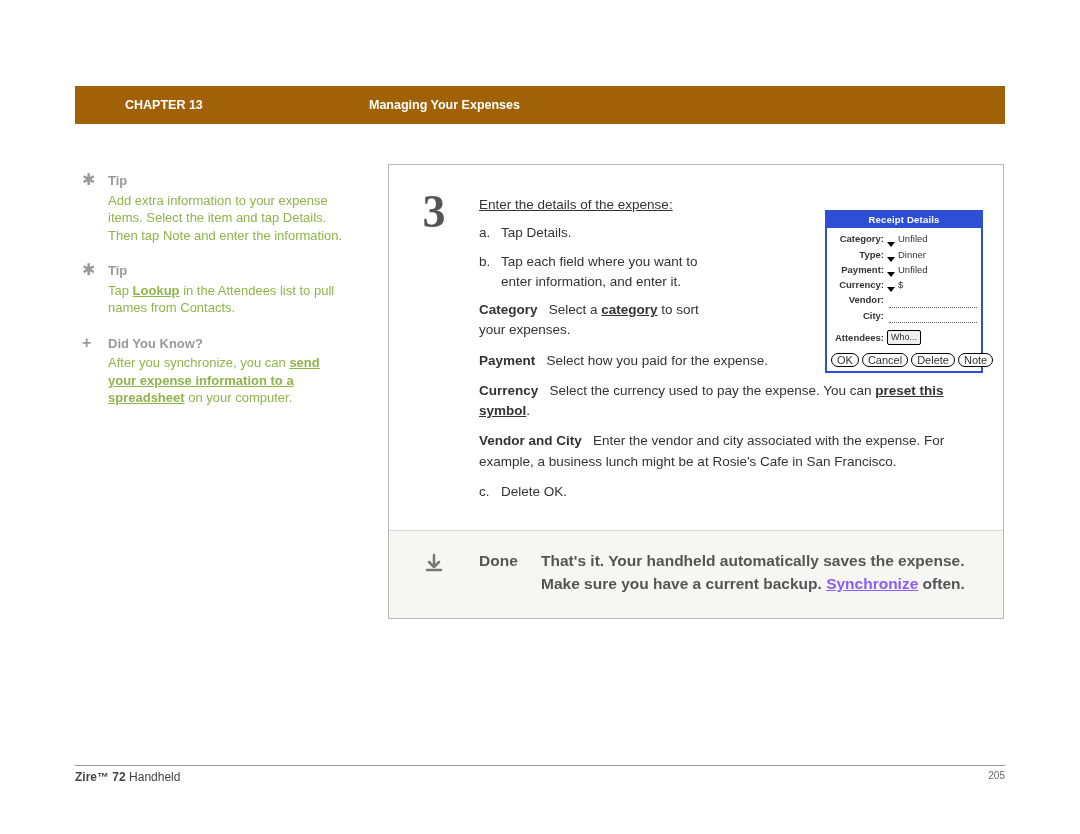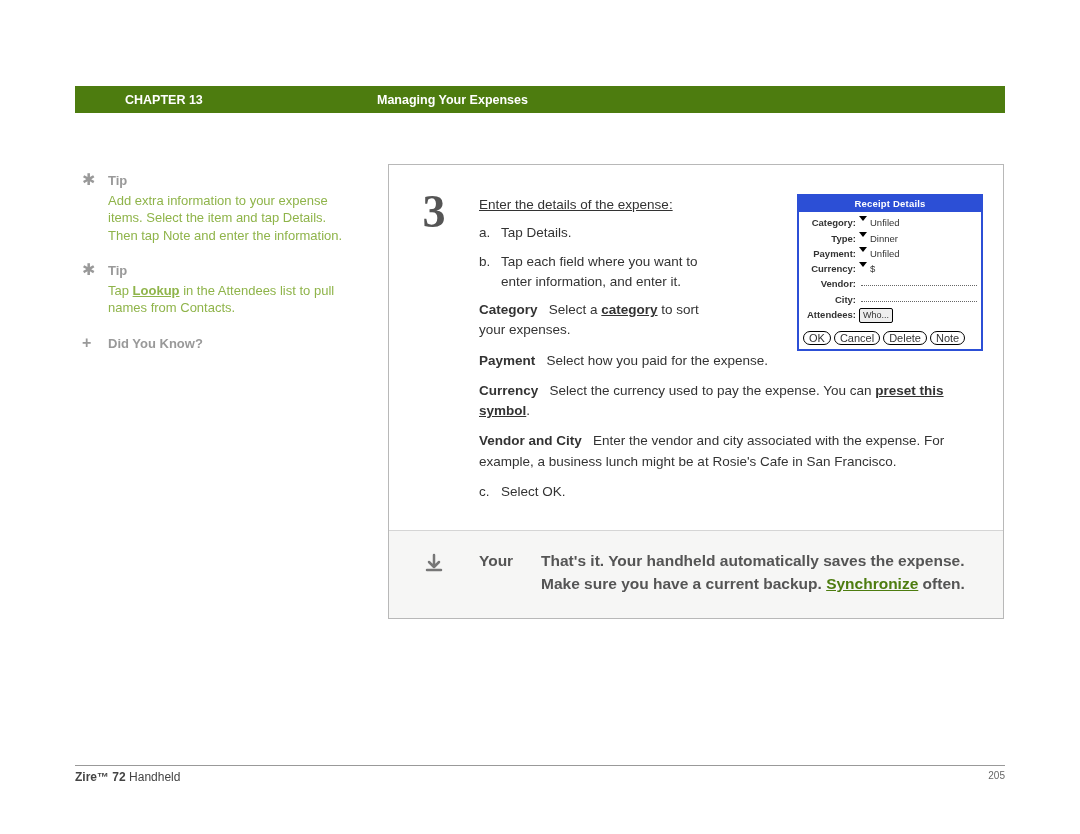--- a/index.html
+++ b/index.html
@@ -1,19 +1,19 @@
 <!DOCTYPE html>
 <html><head>
 <meta charset="utf-8">
 <style>
   * { box-sizing: border-box; margin: 0; padding: 0; }
   body { font-family: Arial, Helvetica, sans-serif; background: #fff; width: 1080px; height: 834px; position: relative; color: #333; }
-  .header-bar { position: absolute; top: 86px; left: 75px; right: 75px; height: 27px; background: #4d7c0f; color: #fff; font-size: 12.5px; font-weight: bold; display: flex; align-items: center; }
+  .header-bar { position: absolute; top: 86px; left: 75px; right: 75px; height: 38px; background: #a16207; color: #fff; font-size: 12.5px; font-weight: bold; display: flex; align-items: center; }
   .header-chapter { position: absolute; left: 50px; }
-  .header-title { position: absolute; left: 302px; }
+  .header-title { position: absolute; left: 294px; }
   .sidebar { position: absolute; top: 172px; left: 108px; width: 240px; font-size: 13px; line-height: 1.35; }
   .sidebar .item { margin-bottom: 18px; }
   .sidebar .icon { position: absolute; left: -26px; font-size: 16px; color: #999; line-height: 1; }
   .sidebar .label { color: #999; font-weight: bold; margin-bottom: 2px; font-size: 13px; }
   .sidebar .body { color: #8fb44a; }
   .sidebar .body a { color: #8fb44a; font-weight: bold; text-decoration: underline; }
   .main-box { position: absolute; top: 164px; left: 388px; width: 616px; border: 1px solid #b8b8b8; }
   .step-row { display: flex; }
   .step-num-col { width: 90px; text-align: center; padding-top: 20px; }
   .step-num { font-family: Georgia, 'Times New Roman', serif; font-size: 46px; font-weight: bold; color: #555; }
@@ -22,34 +22,34 @@
   .ol-item { display: flex; margin-bottom: 8px; }
   .ol-item .marker { width: 22px; flex-shrink: 0; }
   .ol-item .txt { flex: 1; }
   .field-row { margin-bottom: 10px; }
   .field-row .fname { font-weight: bold; }
   .field-row a, .step-body a { font-weight: bold; text-decoration: underline; color: #333; }
   .done-row { display: flex; padding: 18px 20px 22px 0; font-size: 15.5px; font-weight: bold; color: #555; line-height: 1.5; border-top: 1px solid #d5d5d5; background: #f6f6f5; }
   .done-icon-col { width: 90px; text-align: center; font-size: 20px; padding-top: 2px; }
   .done-label { width: 62px; flex-shrink: 0; }
   .done-text { flex: 1; }
-  .done-text a { text-decoration: underline; color: #4d7c0f; }
+  .done-text a { text-decoration: underline; color: #8b5cf6; }
   .footer { position: absolute; left: 75px; right: 75px; bottom: 50px; border-top: 1px solid #999; padding-top: 4px; display: flex; justify-content: space-between; font-size: 12px; color: #444; }
   .footer .pn { font-size: 10px; color: #666; }
   .left-text { width: 242px; }
   
-  .inset { position: absolute; top: 29px; right: 20px; width: 186px; border: 2px solid #2c4fd6; background: #fff; font-family: Tahoma, Arial, sans-serif; font-size: 10px; }
+  .inset { position: absolute; top: 45px; right: 20px; width: 158px; border: 2px solid #2c4fd6; background: #fff; font-family: Tahoma, Arial, sans-serif; font-size: 10px; }
   .inset .titlebar { background: #2c4fd6; color: #fff; text-align: center; font-weight: bold; padding: 1px 0; font-size: 9.5px; letter-spacing: 0.2px; }
   .inset .rows { padding: 4px 4px 4px 4px; }
-  .inset .r { display: flex; align-items: flex-start; margin-bottom: 1px; }
+  .inset .r { display: flex; align-items: flex-end; margin-bottom: 1px; }
   .inset .rlabel { width: 56px; text-align: right; font-weight: bold; padding-right: 3px; font-size: 9.5px; }
   .inset .arrow { width: 0; height: 0; border-left: 4px solid transparent; border-right: 4px solid transparent; border-top: 5px solid #000; margin-right: 3px; display: inline-block; }
   .inset .rval { font-size: 9.5px; }
   .inset .line { flex: 1; border-bottom: 1px dotted #666; height: 9px; margin-left: 2px; }
-  .inset .who { border: 1px solid #000; border-radius: 2px; padding: 0 3px; font-size: 9px; background: #eee; }
+  .inset .who { border: 1px solid #000; border-radius: 2px; padding: 0 3px; font-size: 9px; background: #eee; margin-top: 6px; }
   .inset .btns { display: flex; gap: 3px; padding: 3px 4px 4px 4px; }
   .inset .btn { border: 1px solid #000; border-radius: 7px; padding: 0 5px; font-size: 11px; background: #fff; line-height: 12px; }
 </style>
 </head>
 <body>
 
 <div class="header-bar">
   <span class="header-chapter">CHAPTER 13</span>
   <span class="header-title">Managing Your Expenses</span>
 </div>
@@ -63,20 +63,23 @@
   <div class="item" style="position:relative;">
     <span class="icon">✱</span>
     <div class="label">Tip</div>
     <div class="body">
       <span>Tap </span><a href="#">Lookup</a><span> in the Attendees list to pull names from Contacts.</span>
     </div>
   </div>
   <div class="item" style="position:relative;">
     <span class="icon" style="font-weight:bold;">+</span>
     <div class="label">Did You Know?</div>
+    <div class="body">
+      <span>After you synchronize, you can </span><a href="#">send your expense information to a spreadsheet</a><span> on your computer.</span>
+    </div>
   </div>
 </div>
 
 <div class="main-box">
   <div class="step-row">
     <div class="step-num-col">
       <div class="step-num">3</div>
     </div>
     <div class="step-body">
       <div class="left-text">
@@ -97,21 +100,21 @@
         <span class="fname">Payment</span>&nbsp;&nbsp;&nbsp;<span>Select how you paid for the expense.</span>
       </div>
       <div class="field-row">
         <span class="fname">Currency</span>&nbsp;&nbsp;&nbsp;<span>Select the currency used to pay the expense. You can </span><a href="#">preset this symbol</a><span>.</span>
       </div>
       <div class="field-row">
         <span class="fname">Vendor and City</span>&nbsp;&nbsp;&nbsp;<span>Enter the vendor and city associated with the expense. For example, a business lunch might be at Rosie's Cafe in San Francisco.</span>
       </div>
       <div class="ol-item">
         <span class="marker">c.</span>
-        <span class="txt">Select OK.</span>
+        <span class="txt">Delete OK.</span>
       </div>
 
       <div class="inset">
         <div class="titlebar">Receipt Details</div>
         <div class="rows">
           <div class="r">
               <span class="rlabel">Category:</span>
               <span class="arrow"></span>
               <span class="rval">Unfiled</span>
             </div>
@@ -152,21 +155,21 @@
       </div>
 
     </div>
   </div>
   <div class="done-row">
     <div class="done-icon-col">
       <svg width="20" height="20" viewBox="0 0 20 20">
           <path d="M10 2 L10 14 M10 14 L5 9 M10 14 L15 9 M3 17 L17 17" stroke="#777" stroke-width="2.5" fill="none" stroke-linecap="round"></path>
         </svg>
     </div>
-    <div class="done-label">Your</div>
+    <div class="done-label">Done</div>
     <div class="done-text">
       <span>That's it. Your handheld automatically saves the expense. Make sure you have a current backup. </span><a href="#">Synchronize</a><span> often.</span>
     </div>
   </div>
 </div>
 
 <div class="footer">
   <div><b>Zire™ 72</b><span> Handheld</span></div>
   <div class="pn">205</div>
 </div>

